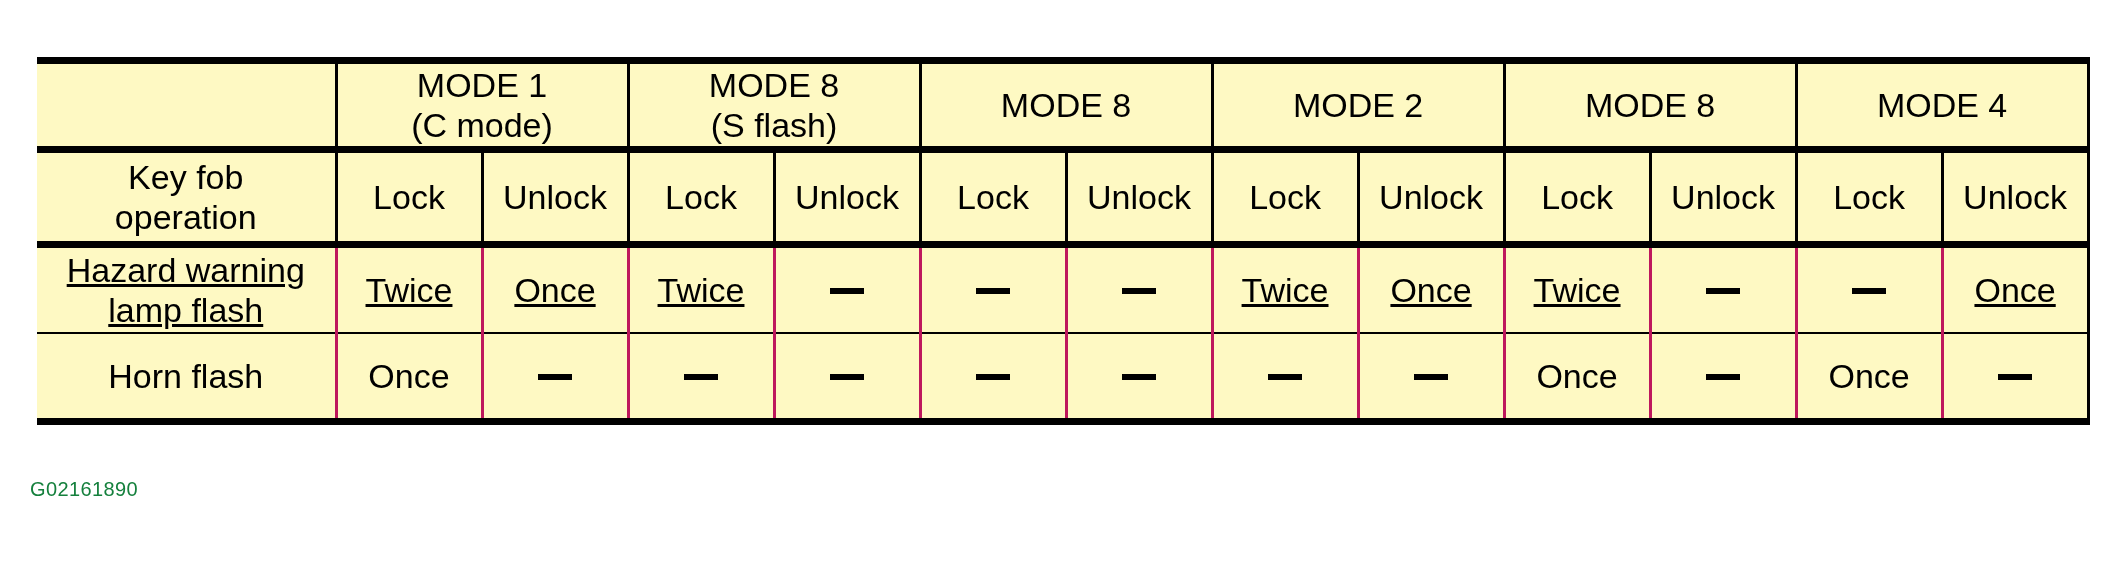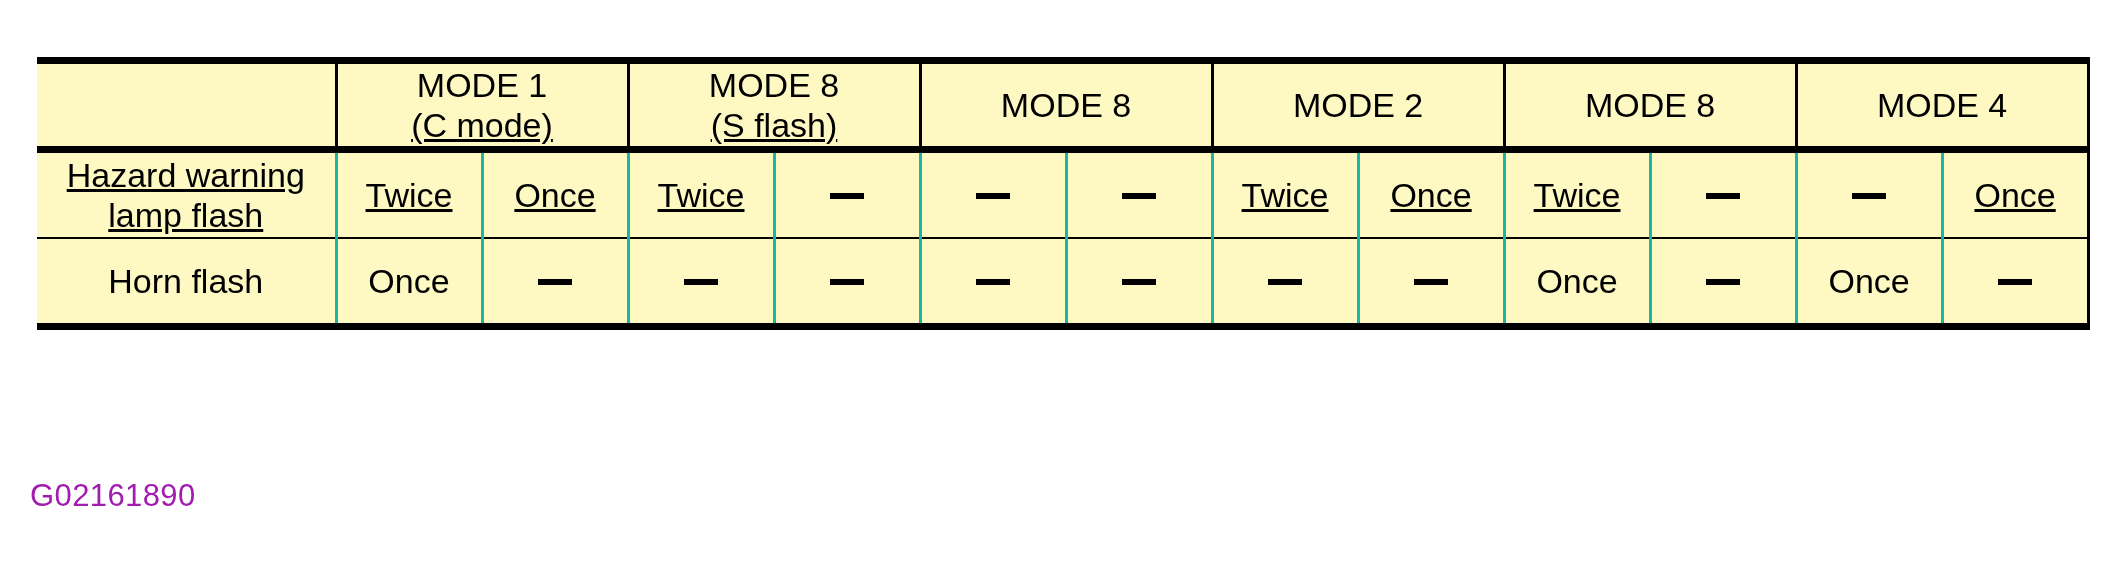--- a/index.html
+++ b/index.html
@@ -51,21 +51,21 @@
 
   
   .mode-head {
     height: 82px;
     border-left: 3px solid #000;
     border-top: 7px solid #000;
     border-bottom: 7px solid #000;
     padding: 4px 0 8px 0;
   }
   .mode-head .mode-title { display: block; white-space: nowrap; }
-  .mode-head .mode-sub   { display: block; white-space: nowrap; text-decoration: underline; }
+  .mode-head .mode-sub   { display: block; white-space: nowrap; }
 
   .corner-cell {
     border-top: 7px solid #000;
     border-bottom: 7px solid #000;
   }
 
   
   .row-label {
     text-align: left;
     padding-left: 12px;
@@ -73,43 +73,43 @@
     line-height: 1.22;
     white-space: pre-line;
   }
 
   .op-cell {
     border-left: 3px solid #000;
     height: 88px;
   }
 
   .data-cell {
-    border-left: 3px solid #14b8a6;
+    border-left: 3px solid #be185d;
     height: 84px;
   }
 
   .last-col { border-right: 3px solid #000; }
 
   .dash {
     display: inline-block;
     width: 34px;
     height: 6px;
     background: #000;
     vertical-align: middle;
     margin-bottom: 4px;
   }
 
   
   #figure-caption {
     position: absolute;
     left: 30px;
     top: 478px;
-    font-size: 31px;
+    font-size: 20px;
     letter-spacing: 0.4px;
-    color: #a21caf;
+    color: #15803d;
     white-space: nowrap;
   }
 </style>
 </head>
 <body>
 
 <div id="figure-root">
 
   <table id="spec-table">
     <colgroup>
@@ -157,20 +157,37 @@
           <span class="mode-title">MODE 8</span>
           <span class="mode-sub"></span>
         </td>
 
         <td class="mode-head last-col" colspan="2">
           <span class="mode-title">MODE 4</span>
           <span class="mode-sub"></span>
         </td>
       </tr>
 
+      <tr class="rule-bottom">
+        <td class="row-label">Key fob
+operation</td>
+
+        <td class="op-cell">Lock</td>
+        <td class="op-cell">Unlock</td>
+        <td class="op-cell">Lock</td>
+        <td class="op-cell">Unlock</td>
+        <td class="op-cell">Lock</td>
+        <td class="op-cell">Unlock</td>
+        <td class="op-cell">Lock</td>
+        <td class="op-cell">Unlock</td>
+        <td class="op-cell">Lock</td>
+        <td class="op-cell">Unlock</td>
+        <td class="op-cell">Lock</td>
+        <td class="op-cell last-col">Unlock</td>
+      </tr>
 
       <tr class="rule-thin">
         <td class="row-label">Hazard warning
 lamp flash</td>
 
         <td class="data-cell">Twice</td>
         <td class="data-cell">Once</td>
         <td class="data-cell">Twice</td>
         <td class="data-cell"><span class="dash"></span></td>
         <td class="data-cell"><span class="dash"></span></td>

